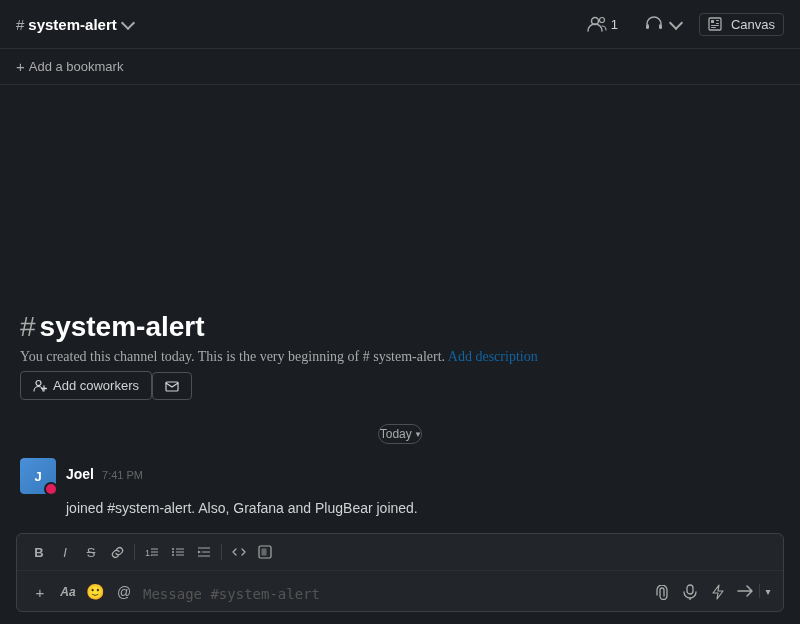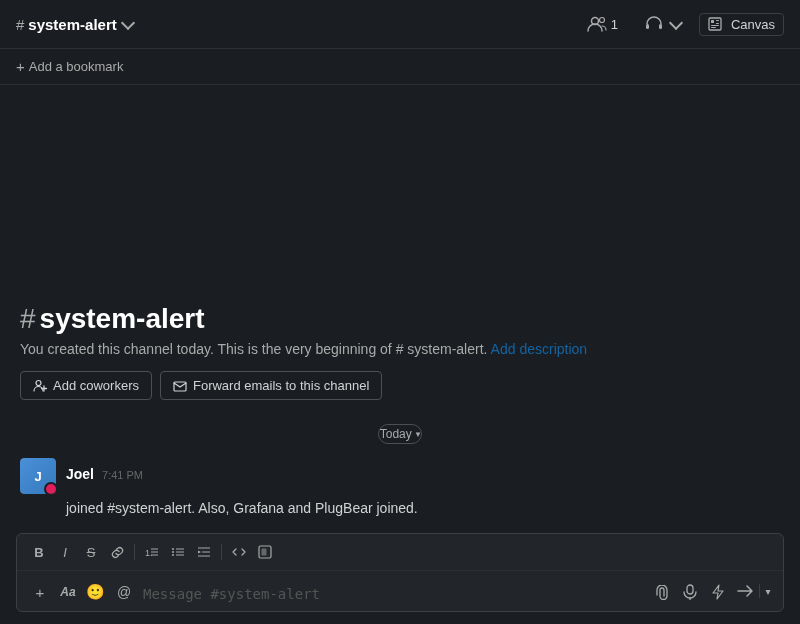--- a/index.html
+++ b/index.html
@@ -137,30 +137,31 @@
       align-items: center;
       gap: 4px;
     }
     .channel-intro-hash {
       color: #aaa;
       font-weight: 400;
     }
     .channel-intro-desc {
       color: #aaa;
       font-size: 14px;
-      margin-bottom: 14px;
+      margin-bottom: 6px;
+      font-family: Liberation Serif, serif;
     }
     .add-desc-link {
       color: #1264a3;
       cursor: pointer;
       text-decoration: none;
     }
     .intro-actions {
       display: flex;
-      gap: 8px;
+      gap: 0;
       align-items: center;
     }
     .intro-btn {
       display: flex;
       align-items: center;
       gap: 6px;
       padding: 6px 12px;
       border-radius: 4px;
       border: 1px solid #4d4f55;
       background: transparent;
@@ -437,21 +438,20 @@
           <line x1="11" y1="7" x2="11" y2="12" stroke="#d1d2d3" stroke-width="1.3" stroke-linecap="round"></line>
           <line x1="8.5" y1="9.5" x2="13.5" y2="9.5" stroke="#d1d2d3" stroke-width="1.3" stroke-linecap="round"></line>
         </svg>
         <span>Add coworkers</span>
       </button>
       <button class="intro-btn">
         <svg width="14" height="14" viewBox="0 0 14 14" fill="none" xmlns="http://www.w3.org/2000/svg">
           <rect x="1" y="3" width="12" height="9" rx="1" stroke="#d1d2d3" stroke-width="1.2"></rect>
           <path d="M1 4l6 4 6-4" stroke="#d1d2d3" stroke-width="1.2" stroke-linecap="round"></path>
         </svg>
-        <span>Forward emails to this channel</span>
       </button>
     </div>
   </div>
 
   <div class="date-divider">
     <div class="date-badge">
       <span>Today</span>
       <span style="font-size:9px;">▾</span>
     </div>
   </div>

